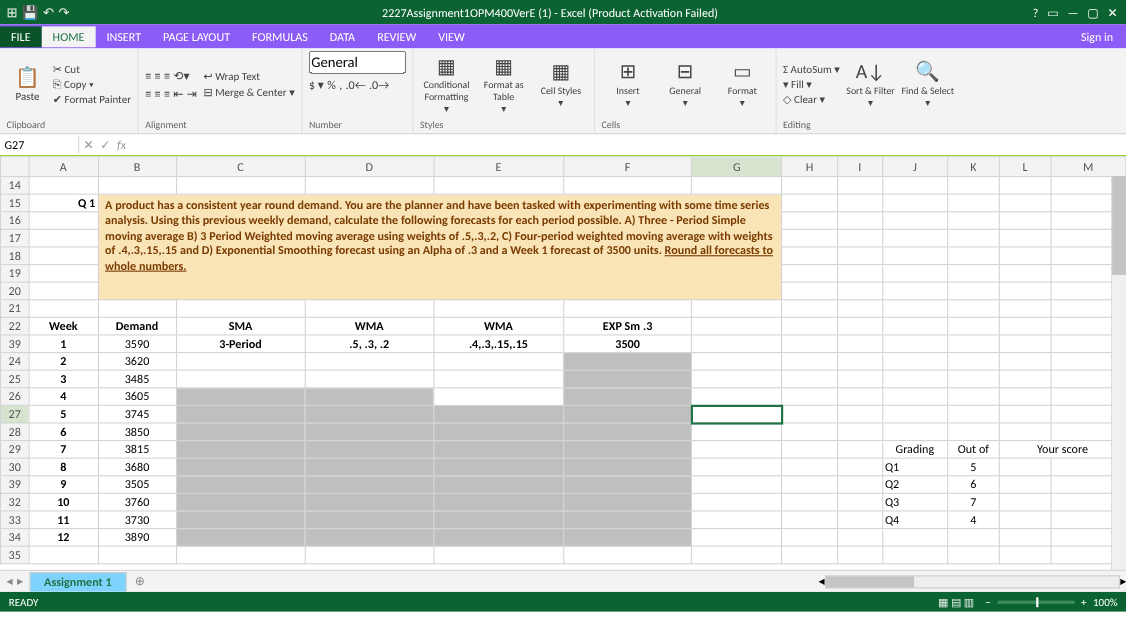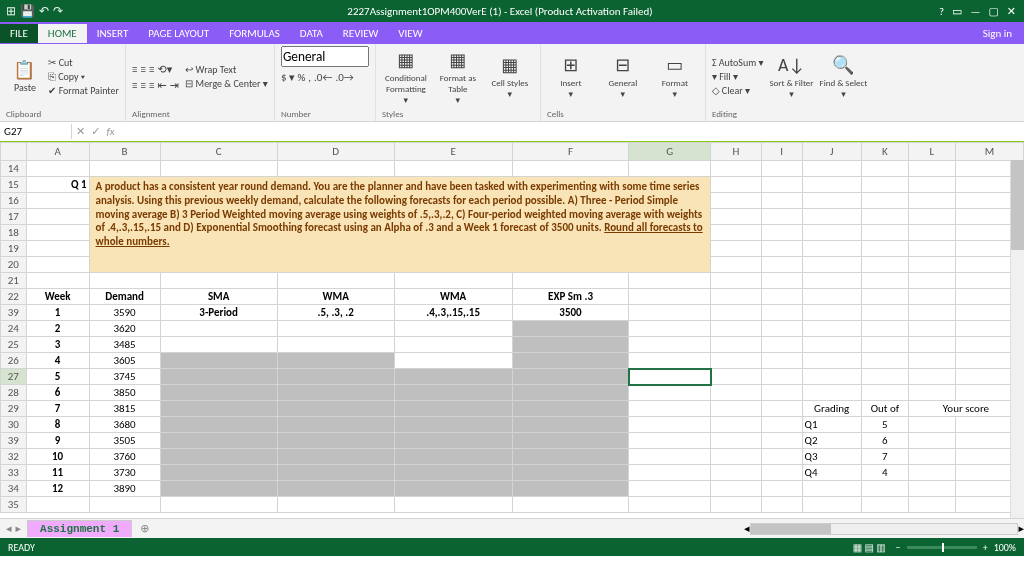--- a/index.html
+++ b/index.html
@@ -39,21 +39,21 @@
 .sheet th.col { height:18px; }
 .sheet th.row { width:26px; }
 .sheet th.corner { width:26px; }
 .sheet th.selcol { background:#d5e3cf; }
 td.question { background:#f9e4b7; text-align:left; vertical-align:top; font-weight:bold; color:#7a3b00; padding:3px 6px; line-height:1.25; }
 td.shade { background:#bfbfbf; }
 td.selcell { outline:2px solid #217346; outline-offset:-1px; }
 .bold { font-weight:bold;margin-left:12px; }
 .sheet-tabs { position:absolute; bottom:0; left:0; right:0; height:20px; background:#f3f3f3; border-top:1px solid #d4d4d4; display:flex; align-items:center; font-size:11px; }
 .sheet-tabs .navset { display:flex; gap:4px; padding:0 6px; color:#888; }
-.sheet-tab { padding:2px 12px; border:1px solid #ccc; border-bottom:none; background:#f0abfc; font-weight:bold; color:#217346;font-family:Liberation Mono, monospace; }
+.sheet-tab { padding:2px 12px; border:1px solid #ccc; border-bottom:none; background:#7dd3fc; font-weight:bold; color:#217346; }
 .addsheet { padding:0 8px; color:#888; }
 .hscroll { margin-left:auto; width:280px; display:flex; align-items:center; }
 .hscroll .track { flex:1; height:12px; border:1px solid #ccc; background:#eee; position:relative; }
 .hscroll .thumb { position:absolute; left:0; width:80px; height:100%; background:#c4c4c4; }
 .statusbar { background:#0c6332; color:#fff; height:18px; display:flex; align-items:center; font-size:10px; padding:0 8px; }
 .statusbar .right { margin-left:auto; display:flex; gap:10px; align-items:center; }
 .zoom { display:flex; gap:6px; align-items:center; }
 .zoom .slider { width:70px; height:3px; background:#3a8b5a; position:relative; }
 .zoom .slider::after { content:""; position:absolute; left:50%; top:-3px; width:2px; height:9px; background:#fff; }
 .views span { opacity:.9; }

